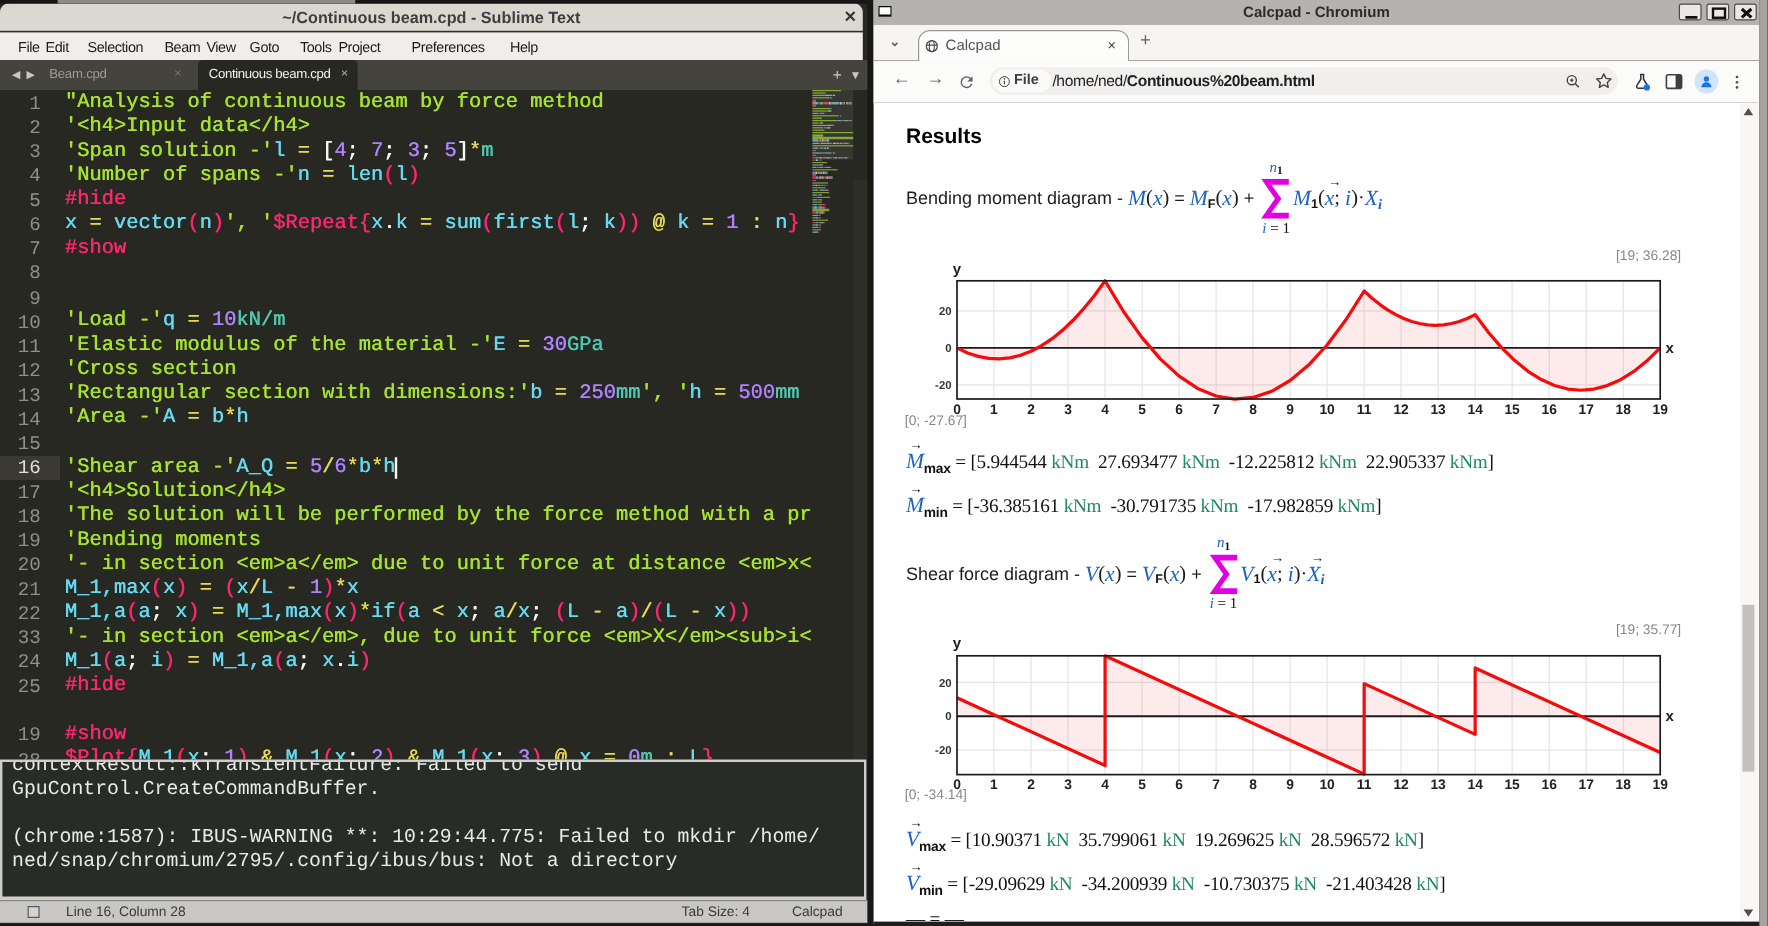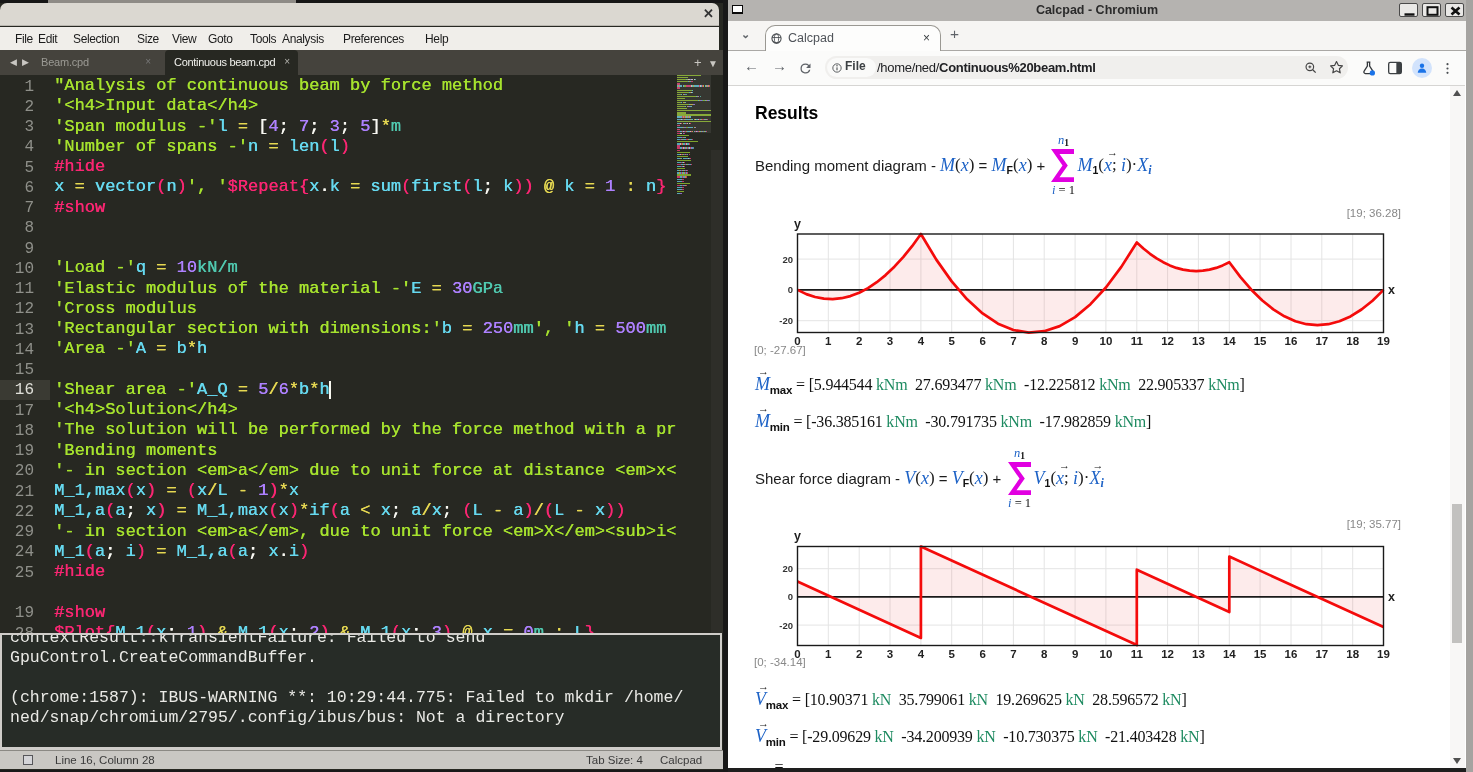--- a/index.html
+++ b/index.html
@@ -89,34 +89,35 @@
 .un{color:#1d8a60}
 .rng{font-size:11.5px;fill:#888;font-family:"Liberation Sans",sans-serif}
 .axl{font-size:12.5px;font-weight:bold;fill:#222;font-family:"Liberation Sans",sans-serif}
 .yt{font-size:9.5px;font-weight:bold;fill:#333;font-family:"Liberation Sans",sans-serif}
 .xt{font-size:11.5px;font-weight:bold;fill:#222;font-family:"Liberation Sans",sans-serif}
 .gr{stroke:#e4e4e4;stroke-width:1}
 </style></head>
 <body>
 <div id="subl">
   <div id="stitle">
+      <span class="t">~/Continuous beam.cpd - Sublime Text</span>
       <span class="x">✕</span>
     </div>
   <div id="topstrip">
       <b></b>
     </div>
   <div id="smenu">
       <span style="left:15px">File</span>
       <span style="left:38px">Edit</span>
       <span style="left:73px">Selection</span>
-      <span style="left:137px">Size</span>
+      <span style="left:137px">Beam</span>
       <span style="left:172px">View</span>
       <span style="left:208px">Goto</span>
       <span style="left:250px">Tools</span>
-      <span style="left:282px">Analysis</span>
+      <span style="left:282px">Project</span>
       <span style="left:343px">Preferences</span>
       <span style="left:425px">Help</span>
     </div>
   <div id="stabs">
     <span class="nav" style="left:10px">◀</span>
       <span class="nav" style="left:22px">▶</span>
     <div id="tab1">
         <span class="n">Beam.cpd</span>
         <span class="x">×</span>
       </div>
@@ -124,41 +125,41 @@
         <span class="n">Continuous beam.cpd</span>
         <span class="x">×</span>
       </div>
     <span class="nav" style="left:694px;top:5px;font-size:13px">+</span>
       <span class="nav" style="left:708px;top:8px;font-size:10px">▼</span>
   </div>
   <div id="ed">
     <div id="curln"></div>
 <div style="top:1.00px" class="cl"><span class="ln">1</span><span class="ct"><i class="s">"Analysis of continuous beam by force method</i></span></div>
 <div style="top:21.26px" class="cl"><span class="ln">2</span><span class="ct"><i class="s">'&lt;h4&gt;Input data&lt;/h4&gt;</i></span></div>
-<div style="top:41.52px" class="cl"><span class="ln">3</span><span class="ct"><i class="s">'Span modulus -'</i><i class="v">l</i><i class="w"> </i><i class="o">=</i><i class="w"> [</i><i class="n">4</i><i class="w">; </i><i class="n">7</i><i class="w">; </i><i class="n">3</i><i class="w">; </i><i class="n">5</i><i class="w">]</i><i class="o">*</i><i class="u">m</i></span></div>
+<div style="top:41.52px" class="cl"><span class="ln">3</span><span class="ct"><i class="s">'Span solution -'</i><i class="v">l</i><i class="w"> </i><i class="o">=</i><i class="w"> [</i><i class="n">4</i><i class="w">; </i><i class="n">7</i><i class="w">; </i><i class="n">3</i><i class="w">; </i><i class="n">5</i><i class="w">]</i><i class="o">*</i><i class="u">m</i></span></div>
 <div style="top:61.78px" class="cl"><span class="ln">4</span><span class="ct"><i class="s">'Number of spans -'</i><i class="v">n</i><i class="w"> </i><i class="o">=</i><i class="w"> </i><i class="v">len</i><i class="k">(</i><i class="v">l</i><i class="k">)</i></span></div>
 <div style="top:82.04px" class="cl"><span class="ln">5</span><span class="ct"><i class="k">#hide</i></span></div>
 <div style="top:102.30px" class="cl"><span class="ln">6</span><span class="ct"><i class="v">x</i><i class="w"> </i><i class="o">=</i><i class="w"> </i><i class="v">vector</i><i class="k">(</i><i class="v">n</i><i class="k">)</i><i class="s">', '</i><i class="k">$Repeat{</i><i class="v">x</i><i class="w">.</i><i class="v">k</i><i class="w"> </i><i class="o">=</i><i class="w"> </i><i class="v">sum</i><i class="k">(</i><i class="v">first</i><i class="k">(</i><i class="v">l</i><i class="w">; </i><i class="v">k</i><i class="k">))</i><i class="w"> </i><i class="o">@</i><i class="w"> </i><i class="v">k</i><i class="w"> </i><i class="o">=</i><i class="w"> </i><i class="n">1</i><i class="w"> </i><i class="o">:</i><i class="w"> </i><i class="v">n</i><i class="k">}</i></span></div>
 <div style="top:122.56px" class="cl"><span class="ln">7</span><span class="ct"><i class="k">#show</i></span></div>
 <div style="top:142.82px" class="cl"><span class="ln">8</span></div>
 <div style="top:163.08px" class="cl"><span class="ln">9</span></div>
 <div style="top:183.34px" class="cl"><span class="ln">10</span><span class="ct"><i class="s">'Load -'</i><i class="v">q</i><i class="w"> </i><i class="o">=</i><i class="w"> </i><i class="n">10</i><i class="u">kN/m</i></span></div>
 <div style="top:203.60px" class="cl"><span class="ln">11</span><span class="ct"><i class="s">'Elastic modulus of the material -'</i><i class="v">E</i><i class="w"> </i><i class="o">=</i><i class="w"> </i><i class="n">30</i><i class="u">GPa</i></span></div>
-<div style="top:223.86px" class="cl"><span class="ln">12</span><span class="ct"><i class="s">'Cross modulus</i></span></div>
+<div style="top:223.86px" class="cl"><span class="ln">12</span><span class="ct"><i class="s">'Cross section</i></span></div>
 <div style="top:244.12px" class="cl"><span class="ln">13</span><span class="ct"><i class="s">'Rectangular section with dimensions:'</i><i class="v">b</i><i class="w"> </i><i class="o">=</i><i class="w"> </i><i class="n">250</i><i class="u">mm</i><i class="s">', '</i><i class="v">h</i><i class="w"> </i><i class="o">=</i><i class="w"> </i><i class="n">500</i><i class="u">mm</i></span></div>
 <div style="top:264.38px" class="cl"><span class="ln">14</span><span class="ct"><i class="s">'Area -'</i><i class="v">A</i><i class="w"> </i><i class="o">=</i><i class="w"> </i><i class="v">b</i><i class="o">*</i><i class="v">h</i></span></div>
 <div style="top:284.64px" class="cl"><span class="ln">15</span></div>
 <div style="top:304.90px" class="cl cur"><span class="ln">16</span><span class="ct"><i class="s">'Shear area -'</i><i class="v">A_Q</i><i class="w"> </i><i class="o">=</i><i class="w"> </i><i class="n">5</i><i class="o">/</i><i class="n">6</i><i class="o">*</i><i class="v">b</i><i class="o">*</i><i class="v">h</i></span></div>
 <div style="top:325.16px" class="cl"><span class="ln">17</span><span class="ct"><i class="s">'&lt;h4&gt;Solution&lt;/h4&gt;</i></span></div>
 <div style="top:345.42px" class="cl"><span class="ln">18</span><span class="ct"><i class="s">'The solution will be performed by the force method with a pri</i></span></div>
 <div style="top:365.68px" class="cl"><span class="ln">19</span><span class="ct"><i class="s">'Bending moments</i></span></div>
 <div style="top:385.94px" class="cl"><span class="ln">20</span><span class="ct"><i class="s">'- in section &lt;em&gt;a&lt;/em&gt; due to unit force at distance &lt;em&gt;x&lt;/</i></span></div>
 <div style="top:406.20px" class="cl"><span class="ln">21</span><span class="ct"><i class="v">M_1,max</i><i class="k">(</i><i class="v">x</i><i class="k">)</i><i class="w"> </i><i class="o">=</i><i class="w"> </i><i class="k">(</i><i class="v">x</i><i class="o">/</i><i class="v">L</i><i class="w"> </i><i class="o">-</i><i class="w"> </i><i class="n">1</i><i class="k">)</i><i class="o">*</i><i class="v">x</i></span></div>
 <div style="top:426.46px" class="cl"><span class="ln">22</span><span class="ct"><i class="v">M_1,a</i><i class="k">(</i><i class="v">a</i><i class="w">; </i><i class="v">x</i><i class="k">)</i><i class="w"> </i><i class="o">=</i><i class="w"> </i><i class="v">M_1,max</i><i class="k">(</i><i class="v">x</i><i class="k">)</i><i class="o">*</i><i class="v">if</i><i class="k">(</i><i class="v">a</i><i class="w"> </i><i class="o">&lt;</i><i class="w"> </i><i class="v">x</i><i class="w">; </i><i class="v">a</i><i class="o">/</i><i class="v">x</i><i class="w">; </i><i class="k">(</i><i class="v">L</i><i class="w"> </i><i class="o">-</i><i class="w"> </i><i class="v">a</i><i class="k">)</i><i class="o">/</i><i class="k">(</i><i class="v">L</i><i class="w"> </i><i class="o">-</i><i class="w"> </i><i class="v">x</i><i class="k">))</i></span></div>
-<div style="top:446.72px" class="cl"><span class="ln">29</span><span class="ct"><i class="s">'- in section &lt;em&gt;a&lt;/em&gt;, due to unit force &lt;em&gt;X&lt;/em&gt;&lt;sub&gt;i&lt;/</i></span></div>
+<div style="top:446.72px" class="cl"><span class="ln">33</span><span class="ct"><i class="s">'- in section &lt;em&gt;a&lt;/em&gt;, due to unit force &lt;em&gt;X&lt;/em&gt;&lt;sub&gt;i&lt;/</i></span></div>
 <div style="top:466.98px" class="cl"><span class="ln">24</span><span class="ct"><i class="v">M_1</i><i class="k">(</i><i class="v">a</i><i class="w">; </i><i class="v">i</i><i class="k">)</i><i class="w"> </i><i class="o">=</i><i class="w"> </i><i class="v">M_1,a</i><i class="k">(</i><i class="v">a</i><i class="w">; </i><i class="v">x</i><i class="w">.</i><i class="v">i</i><i class="k">)</i></span></div>
 <div style="top:487.24px" class="cl"><span class="ln">25</span><span class="ct"><i class="k">#hide</i></span></div>
 <div style="top:527.76px" class="cl"><span class="ln">19</span><span class="ct"><i class="k">#show</i></span></div>
 <div style="top:548.02px" class="cl"><span class="ln">28</span><span class="ct"><i class="k">$Plot{</i><i class="v">M_1</i><i class="k">(</i><i class="v">x</i><i class="w">; </i><i class="n">1</i><i class="k">)</i><i class="w"> </i><i class="o">&amp;</i><i class="w"> </i><i class="v">M_1</i><i class="k">(</i><i class="v">x</i><i class="w">; </i><i class="n">2</i><i class="k">)</i><i class="w"> </i><i class="o">&amp;</i><i class="w"> </i><i class="v">M_1</i><i class="k">(</i><i class="v">x</i><i class="w">; </i><i class="n">3</i><i class="k">)</i><i class="w"> </i><i class="o">@</i><i class="w"> </i><i class="v">x</i><i class="w"> </i><i class="o">=</i><i class="w"> </i><i class="n">0</i><i class="u">m</i><i class="w"> </i><i class="o">:</i><i class="w"> </i><i class="v">L</i><i class="k">}</i></span></div>
     <div id="caret"></div>
     <div id="mmsb"></div>
     <div id="mmap">
 <b style="left:677.0px;top:0.0px;width:24.2px;background:#7ea32b"></b>
 <b style="left:677.0px;top:2.1px;width:11.0px;background:#7ea32b"></b>
 <b style="left:677.0px;top:4.1px;width:8.8px;background:#7ea32b"></b>
@@ -590,21 +591,21 @@
   </div>
   <div id="term">
 <div style="top:13px">GpuControl.CreateCommandBuffer.</div>
 <div style="top:-7px">contextResult::kTransientFailure: Failed to send</div>
 <div style="top:53px">(chrome:1587): IBUS-WARNING **: 10:29:44.775: Failed to mkdir /home/</div>
 <div style="top:73px">ned/snap/chromium/2795/.config/ibus/bus: Not a directory</div>
 </div>
   <div id="sstat">
       <span class="bx"></span>
       <span style="left:55px">Line 16, Column 28</span>
-      <span style="left:586px">Tab Size: 4</span>
+      <span style="left:568px">Tab Size: 4</span>
       <span style="left:660px">Calcpad</span>
     </div>
   <div id="sbot"></div>
 </div>
 <div id="gap"></div>
 <div id="chr">
   <div id="ctitle">
     <span class="t">Calcpad - Chromium</span>
     <div id="cicon"></div>
     <div class="wbtn" style="left:671px">

